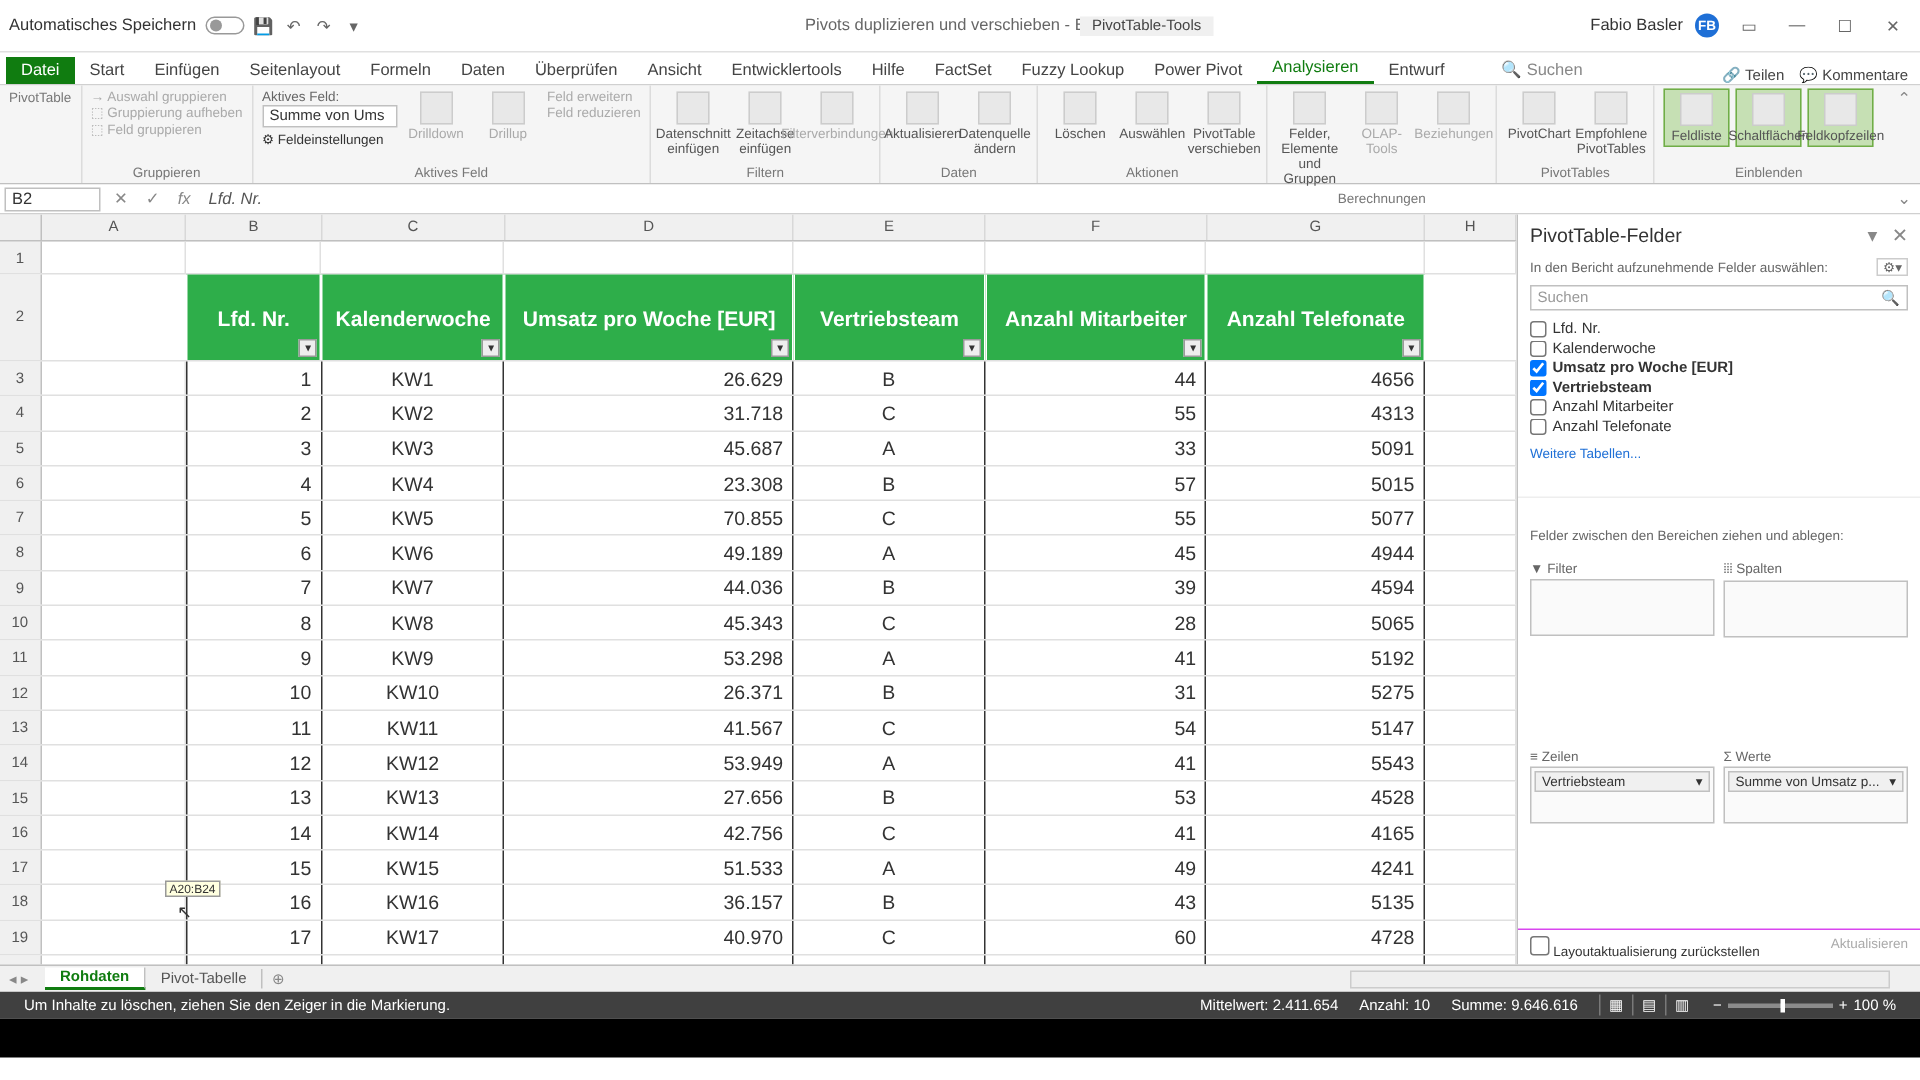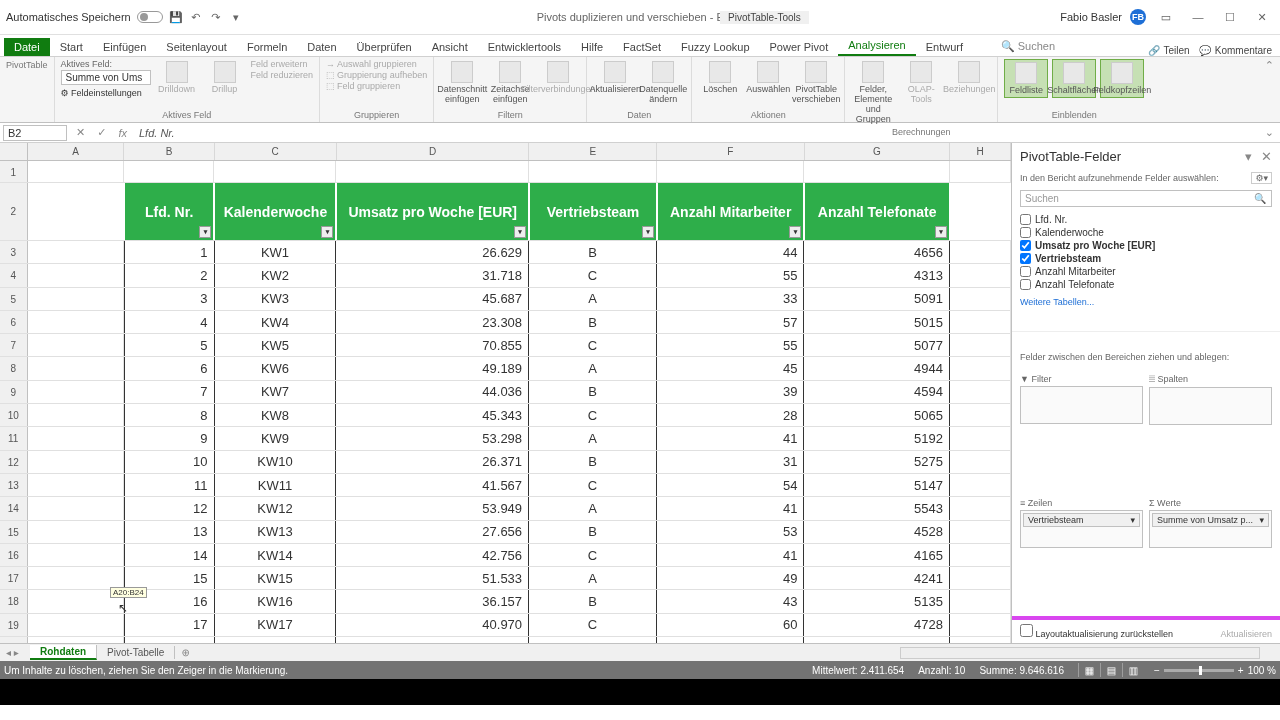--- a/index.html
+++ b/index.html
@@ -77,31 +77,31 @@
 .tp-field { display: flex; align-items: center; gap: 4px; padding: 1px 0; }
 .tp-field input { width: 11px; height: 11px; }
 .tp-field.checked label { font-weight: bold; }
 .tp-link { color: #1e6fd6; padding: 4px 8px; font-size: 9px; }
 .tp-hint { padding: 20px 8px 6px; color: #666; font-size: 9px; border-top: 1px solid #eee; margin-top: 20px; }
 .tp-areas { display: grid; grid-template-columns: 1fr 1fr; gap: 6px; padding: 4px 8px; flex: 1; }
 .tp-area { }
 .tp-area-h { font-size: 9px; color: #666; padding: 2px 0; }
 .tp-area-box { border: 1px solid #c0c0c0; min-height: 38px; background: #fafafa; }
 .tp-dropitem { background: #f0f0f0; border: 1px solid #c0c0c0; margin: 2px; padding: 1px 4px; font-size: 9px; display:flex; justify-content:space-between; align-items:center; }
-.tp-footer { padding: 4px 8px; display: flex; justify-content: space-between; align-items: flex-end; border-top: 4px solid #d946ef; font-size: 9px; }
+.tp-footer { padding: 4px 8px; display: flex; justify-content: space-between; align-items: flex-start; border-top: 1px solid #d946ef; font-size: 9px; }
 
 
 .sheettabs { height: 18px; background: #f0f0f0; border-top: 1px solid #c0c0c0; display: flex; align-items: center; font-size: 10px; padding-left: 30px; position: relative; }
 .sheettab { padding: 1px 10px; border-right: 1px solid #c0c0c0; color: #555; }
 .sheettab.active { background: #fff; border-bottom: 2px solid #107c10; color: #107c10; font-weight: 600; }
 .sheet-add { padding: 0 6px; color: #888; }
 .hscroll { position: absolute; right: 20px; bottom: 2px; width: 360px; height: 12px; background: #eee; border: 1px solid #ccc; }
 
 
-.statusbar { height: 18px; background: #737373; color: #fff; display: flex; align-items: center; padding: 0 4px; font-size: 10px; justify-content: center; }
+.statusbar { height: 18px; background: #404040; color: #fff; display: flex; align-items: center; padding: 0 16px; font-size: 10px; justify-content: center; }
 .statusbar .left { flex: 1; }
 .statusbar .stats { display: flex; gap: 14px; }
 .statusbar .views { display: flex; gap: 0; margin-left: 14px; }
 .viewbtn { width: 22px; height: 14px; border-left: 1px solid rgba(255,255,255,0.3); display: flex; align-items: center; justify-content: center; }
 .zoom { display: flex; align-items: center; gap: 4px; margin-left: 10px; }
 .zoom-track { width: 70px; height: 3px; background: rgba(255,255,255,0.4); position: relative; }
 .zoom-thumb { position: absolute; left: 50%; top: -3px; width: 3px; height: 9px; background: #fff; }
 
 
 .blackbar { height: 26px; background: #000; }
@@ -152,20 +152,30 @@
     <span>💬 <span>Kommentare</span></span>
   </div>
 </div>
 
 <div class="ribbon">
   <div class="ribbon-group">
     <div class="ribbon-group-label">PivotTable</div>
   </div>
   <div class="ribbon-group">
     <div class="ribbon-group-body">
+      <div class="smallfield" style="font-size:9px;color:#aaa">
+        <span>→ <span>Auswahl gruppieren</span></span>
+        <span>⬚ <span>Gruppierung aufheben</span></span>
+        <span>⬚ <span>Feld gruppieren</span></span>
+      </div>
+    </div>
+    <div class="ribbon-group-label">Gruppieren</div>
+  </div>
+  <div class="ribbon-group">
+    <div class="ribbon-group-body">
       <div class="smallfield">
         <span class="label">Aktives Feld:</span>
         <span class="val">Summe von Ums</span>
         <span style="font-size:9px;margin-top:2px">⚙ <span>Feldeinstellungen</span></span>
       </div>
       <div class="rbtn disabled">
           <div class="ricon"></div>
           <span>Drilldown</span>
         </div>
       <div class="rbtn disabled">
@@ -174,30 +184,20 @@
         </div>
       <div class="smallfield" style="font-size:9px;color:#aaa">
         <span>Feld erweitern</span>
         <span>Feld reduzieren</span>
       </div>
     </div>
     <div class="ribbon-group-label">Aktives Feld</div>
   </div>
   <div class="ribbon-group">
     <div class="ribbon-group-body">
-      <div class="smallfield" style="font-size:9px;color:#aaa">
-        <span>→ <span>Auswahl gruppieren</span></span>
-        <span>⬚ <span>Gruppierung aufheben</span></span>
-        <span>⬚ <span>Feld gruppieren</span></span>
-      </div>
-    </div>
-    <div class="ribbon-group-label">Gruppieren</div>
-  </div>
-  <div class="ribbon-group">
-    <div class="ribbon-group-body">
       <div class="rbtn">
           <div class="ricon"></div>
           <span>Datenschnitt einfügen</span>
         </div>
       <div class="rbtn">
           <div class="ricon"></div>
           <span>Zeitachse einfügen</span>
         </div>
       <div class="rbtn disabled">
           <div class="ricon"></div>
@@ -245,20 +245,33 @@
       <div class="rbtn disabled">
           <div class="ricon"></div>
           <span>OLAP-Tools</span>
         </div>
       <div class="rbtn disabled">
           <div class="ricon"></div>
           <span>Beziehungen</span>
         </div>
     </div>
     <div class="ribbon-group-label">Berechnungen</div>
+  </div>
+  <div class="ribbon-group">
+    <div class="ribbon-group-body">
+      <div class="rbtn">
+          <div class="ricon"></div>
+          <span>PivotChart</span>
+        </div>
+      <div class="rbtn">
+          <div class="ricon"></div>
+          <span>Empfohlene PivotTables</span>
+        </div>
+    </div>
+    <div class="ribbon-group-label">PivotTables</div>
   </div>
   <div class="ribbon-group" style="border-right:none">
     <div class="ribbon-group-body">
       <div class="rbtn highlighted">
           <div class="ricon"></div>
           <span>Feldliste</span>
         </div>
       <div class="rbtn highlighted">
           <div class="ricon"></div>
           <span>Schaltflächen</span>

